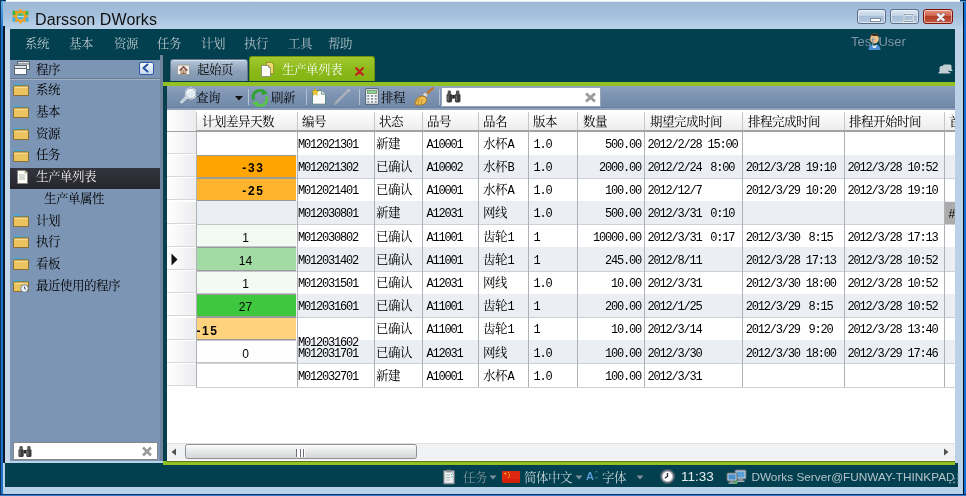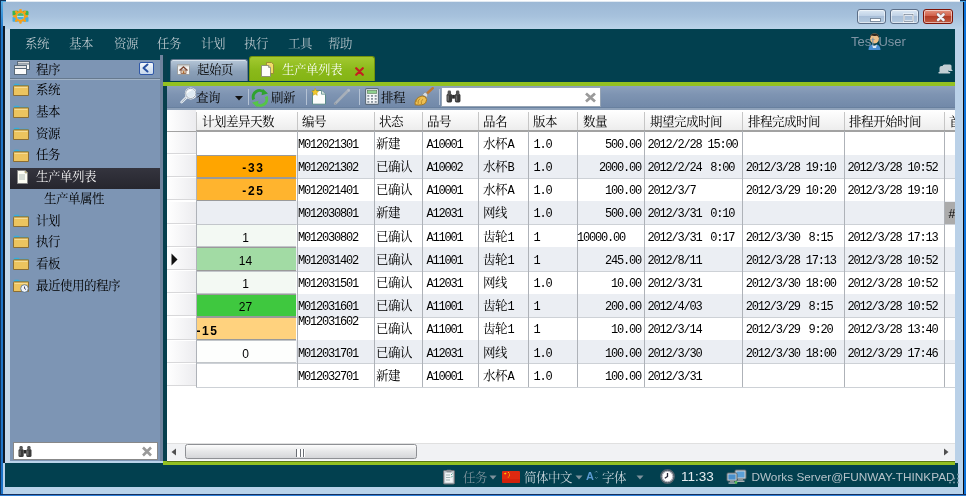--- a/index.html
+++ b/index.html
@@ -110,20 +110,21 @@
 <rect x="-1.2" y="-7.4" width="2.4" height="3" rx="0.9" transform="rotate(270)"></rect>
 <rect x="-1.2" y="-7.4" width="2.4" height="3" rx="0.9" transform="rotate(315)"></rect>
 </g>
 <circle r="5.5" fill="#f5a018"></circle>
 <circle r="3.3" fill="#bce4f8"></circle>
 <path d="M-3.3 0 A3.3 3.3 0 0 1 3.3 0 Z" fill="#55b865"></path>
 <path d="M-3.3 0 A3.3 3.3 0 0 0 3.3 0 Z" fill="#4caee4"></path>
 <rect x="-3.3" y="-0.4" width="6.6" height="0.9" fill="#cfe8f2"></rect>
 </g>
     </svg>
+    <div class="abs title-text">Darsson DWorks</div>
     <div class="abs" style="left:857px;top:9px;width:29px;height:15px;background:linear-gradient(#dce8f4,#c0d2e6 45%,#a8bed8 46%,#b4cadf);border:1px solid #5c6e87;border-radius:3px;box-shadow:inset 0 0 0 1px rgba(255,255,255,.55)">
       <svg width="29" height="15" viewBox="0 0 24 15" style="display:block;margin-left:1px">
         <rect x="9" y="8.5" width="10" height="3" fill="#fff" stroke="#68788c" stroke-width="0.8"></rect>
       </svg>
     </div>
     <div class="abs" style="left:890px;top:9px;width:29px;height:15px;background:linear-gradient(#dce8f4,#c0d2e6 45%,#a8bed8 46%,#b4cadf);border:1px solid #5c6e87;border-radius:3px;box-shadow:inset 0 0 0 1px rgba(255,255,255,.55)">
       <svg width="29" height="15" viewBox="0 0 24 15" style="display:block;margin-left:1px">
         <rect x="9.5" y="4.5" width="9" height="7" fill="none" stroke="#fff" stroke-width="2"></rect>
         <rect x="9.5" y="4.5" width="9" height="7" fill="none" stroke="#68788c" stroke-width="0.7"></rect>
       </svg>
@@ -758,21 +759,21 @@
       <svg width="24" height="15" style="display:block" viewBox="0 0 24 15">
         <g fill="#000" transform="translate(0,12.43) scale(0.01248,-0.01356)">
           <use href="#g6c34" x="0"></use>
           <use href="#g676f" x="962"></use>
         </g>
       </svg>
     </div>
     <div class="abs t" style="left:507.4px;top:185.10000000000002px">A</div>
     <div class="abs t" style="left:533.5px;top:185.10000000000002px">1.0</div>
     <div class="abs t" style="left:577px;top:185.10000000000002px;width:64px;text-align:right">100.00</div>
-    <div class="abs t" style="left:647.4px;top:185.10000000000002px">2012/3/7</div>
+    <div class="abs t" style="left:647.4px;top:185.10000000000002px">2012/12/7</div>
     <div class="abs t" style="left:745.8px;top:185.10000000000002px">2012/3/29 10:20</div>
     <div class="abs t" style="left:847.6px;top:185.10000000000002px">2012/3/28 19:10</div>
     <div class="abs t" style="left:297.9px;top:208.3px">M012030801</div>
     <div style="position:absolute;left:375.6px;top:205.3px;z-index:5">
       <svg width="24" height="15" style="display:block" viewBox="0 0 24 15">
         <g fill="#000" transform="translate(0,12.43) scale(0.01248,-0.01356)">
           <use href="#g65b0" x="0"></use>
           <use href="#g5efa" x="962"></use>
         </g>
       </svg>
@@ -805,21 +806,21 @@
     <div style="position:absolute;left:483.4px;top:228.5px;z-index:5">
       <svg width="24" height="15" style="display:block" viewBox="0 0 24 15">
         <g fill="#000" transform="translate(0,12.43) scale(0.01248,-0.01356)">
           <use href="#g9f7f" x="0"></use>
           <use href="#g8f6e" x="962"></use>
         </g>
       </svg>
     </div>
     <div class="abs t" style="left:507.4px;top:231.5px">1</div>
     <div class="abs t" style="left:533.5px;top:231.5px">1</div>
-    <div class="abs t" style="left:577px;top:231.5px;width:64px;">10000.00</div>
+    <div class="abs t" style="left:577px;top:231.5px;width:64px;text-align:right">10000.00</div>
     <div class="abs t" style="left:647.4px;top:231.5px">2012/3/31 <i style="display:inline-block;width:2.8px"></i>0:17</div>
     <div class="abs t" style="left:745.8px;top:231.5px">2012/3/30 <i style="display:inline-block;width:2.8px"></i>8:15</div>
     <div class="abs t" style="left:847.6px;top:231.5px">2012/3/28 17:13</div>
     <div class="abs t" style="left:297.9px;top:254.70000000000002px">M012031402</div>
     <div style="position:absolute;left:375.6px;top:251.70000000000002px;z-index:5">
       <svg width="36" height="15" style="display:block" viewBox="0 0 36 15">
         <g fill="#000" transform="translate(0,12.43) scale(0.01248,-0.01356)">
           <use href="#g5df2" x="0"></use>
           <use href="#g786e" x="962"></use>
           <use href="#g8ba4" x="1924"></use>
@@ -880,24 +881,24 @@
       <svg width="24" height="15" style="display:block" viewBox="0 0 24 15">
         <g fill="#000" transform="translate(0,12.43) scale(0.01248,-0.01356)">
           <use href="#g9f7f" x="0"></use>
           <use href="#g8f6e" x="962"></use>
         </g>
       </svg>
     </div>
     <div class="abs t" style="left:507.4px;top:301.1px">1</div>
     <div class="abs t" style="left:533.5px;top:301.1px">1</div>
     <div class="abs t" style="left:577px;top:301.1px;width:64px;text-align:right">200.00</div>
-    <div class="abs t" style="left:647.4px;top:301.1px">2012/4/03</div>
+    <div class="abs t" style="left:647.4px;top:301.1px">2012/1/25</div>
     <div class="abs t" style="left:745.8px;top:301.1px">2012/3/29 <i style="display:inline-block;width:2.8px"></i>8:15</div>
     <div class="abs t" style="left:847.6px;top:301.1px">2012/3/28 10:52</div>
-    <div class="abs t" style="left:297.9px;top:316px">M012031602</div>
+    <div class="abs t" style="left:297.9px;top:337px">M012031602</div>
     <div style="position:absolute;left:375.6px;top:321.3px;z-index:5">
       <svg width="36" height="15" style="display:block" viewBox="0 0 36 15">
         <g fill="#000" transform="translate(0,12.43) scale(0.01248,-0.01356)">
           <use href="#g5df2" x="0"></use>
           <use href="#g786e" x="962"></use>
           <use href="#g8ba4" x="1924"></use>
         </g>
       </svg>
     </div>
     <div class="abs t" style="left:426.6px;top:324.3px">A11001</div>

